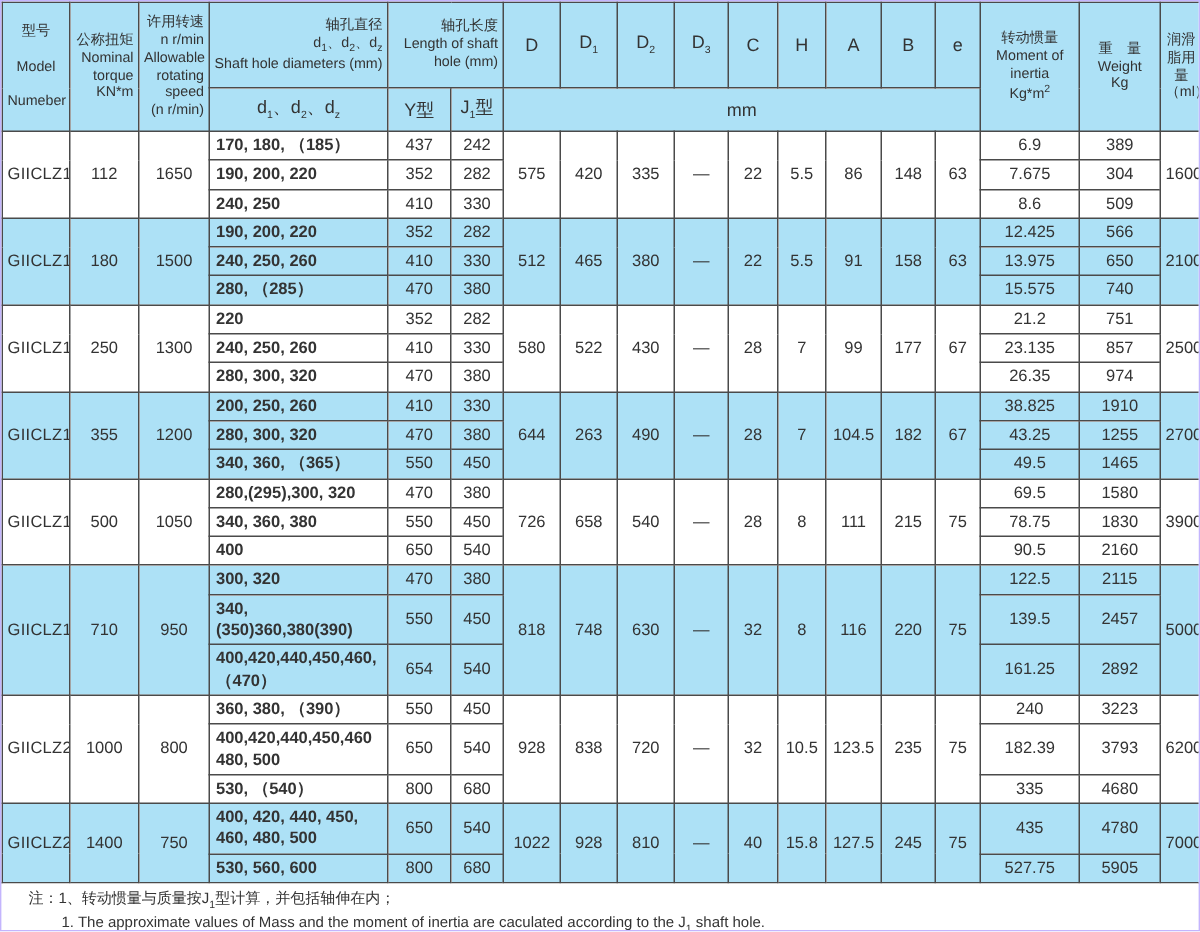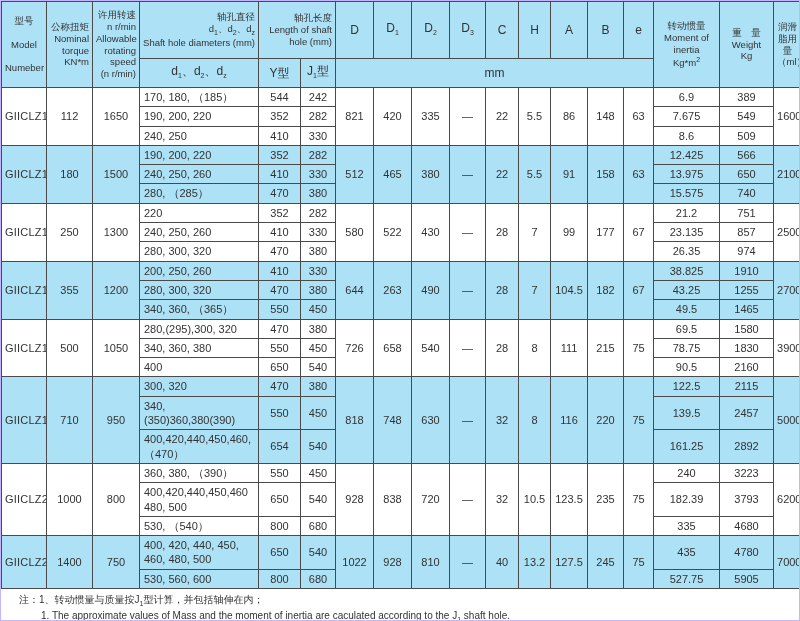--- a/index.html
+++ b/index.html
@@ -18,21 +18,21 @@
     padding:2px 3px; vertical-align:middle; text-align:right; color:#333;
   }
   thead th.ctr { text-align:center; }
   thead th.big { font-size:12px; text-align:center; }
   thead tr.h1 th { height:52px; }
   thead tr.h2 th { height:24px; }
   tbody td {
     font-size:11px; line-height:1.3; padding:2px 3px; text-align:center;
     vertical-align:middle; background:#fff; color:#333;
   }
-  tbody td.dia { text-align:left; padding-left:4px; }
+  tbody td.dia { text-align:left; padding-left:4px;font-weight:bold; }
   tbody tr.shaded td { background:#ade1f6; }
   tbody td.model { font-size:11px; letter-spacing:0.2px; }
   .notes {
     font-size:10px; line-height:1.45; padding:4px 8px 4px 18px; color:#333;
     background:#fff;
   }
   .notes .line { white-space:nowrap; }
   .notes .indent { padding-left:22px; }
   sub { font-size:7px; }
   sup { font-size:7px; }
@@ -88,41 +88,41 @@
         <th class="ctr big">J<sub>1</sub>型</th>
         <th colspan="9" class="ctr big">mm</th>
       </tr>
     </thead>
     <tbody>
         <tr>
           <td class="model" rowspan="3">GIICLZ14</td>
           <td rowspan="3">112</td>
           <td rowspan="3">1650</td>
           <td class="dia">170, 180, （185）</td>
-          <td>544</td>
+          <td>437</td>
           <td>242</td>
-          <td rowspan="3">821</td>
+          <td rowspan="3">575</td>
           <td rowspan="3">420</td>
           <td rowspan="3">335</td>
           <td rowspan="3">—</td>
           <td rowspan="3">22</td>
           <td rowspan="3">5.5</td>
           <td rowspan="3">86</td>
           <td rowspan="3">148</td>
           <td rowspan="3">63</td>
           <td>6.9</td>
           <td>389</td>
           <td rowspan="3">1600</td>
         </tr>
         <tr>
           <td class="dia">190, 200, 220</td>
           <td>352</td>
           <td>282</td>
           <td>7.675</td>
-          <td>549</td>
+          <td>304</td>
         </tr>
         <tr>
           <td class="dia">240, 250</td>
           <td>410</td>
           <td>330</td>
           <td>8.6</td>
           <td>509</td>
         </tr>
         <tr class="shaded">
           <td class="model" rowspan="3">GIICLZ15</td>
@@ -333,21 +333,21 @@
           <td rowspan="2">1400</td>
           <td rowspan="2">750</td>
           <td class="dia">400, 420, 440, 450,<br>460, 480, 500</td>
           <td>650</td>
           <td>540</td>
           <td rowspan="2">1022</td>
           <td rowspan="2">928</td>
           <td rowspan="2">810</td>
           <td rowspan="2">—</td>
           <td rowspan="2">40</td>
-          <td rowspan="2">13.2</td>
+          <td rowspan="2">15.8</td>
           <td rowspan="2">127.5</td>
           <td rowspan="2">245</td>
           <td rowspan="2">75</td>
           <td>435</td>
           <td>4780</td>
           <td rowspan="2">7000</td>
         </tr>
         <tr class="shaded">
           <td class="dia">530, 560, 600</td>
           <td>800</td>

